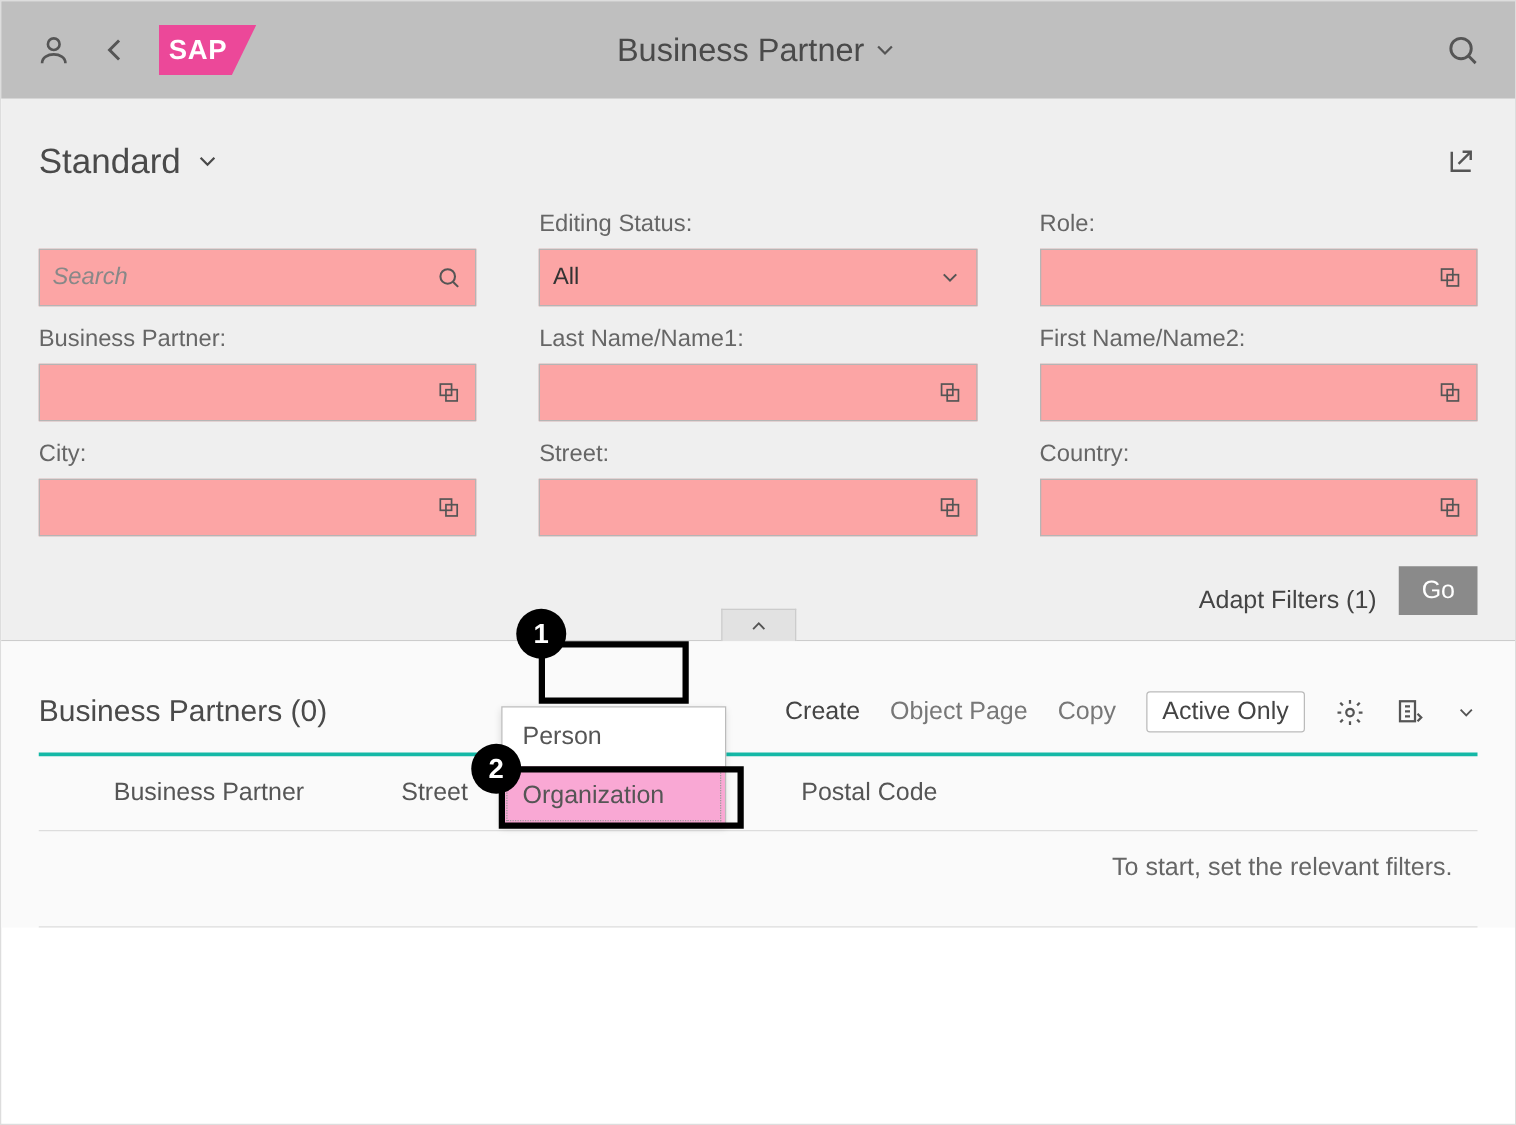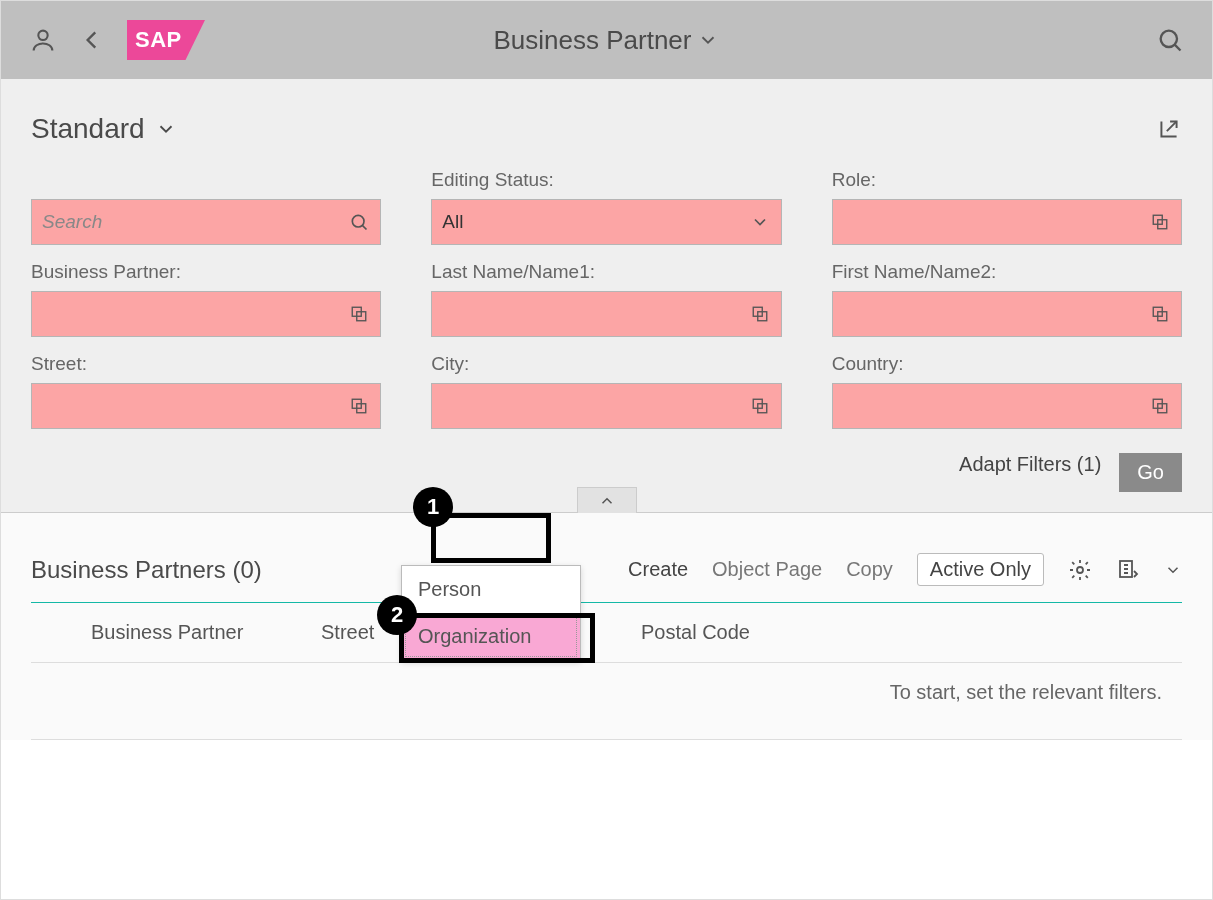--- a/index.html
+++ b/index.html
@@ -96,21 +96,21 @@
     font-size: 19px;
     color: #444;
     background: transparent;
     font-style: normal;
   }
   .input-wrap input::placeholder { font-style: italic; color: #888; }
   .input-icon { width: 22px; height: 22px; display:inline-flex; align-items:center; justify-content:center; color:#555; }
   .filter-actions {
     display: flex;
     justify-content: flex-end;
-    align-items: flex-start;
+    align-items: flex-end;
     gap: 18px;
     padding-bottom: 20px;
   }
   .adapt-link { font-size: 20px; color: #444; cursor: pointer; }
   .go-btn {
     background: #8a8a8a;
     color: #fff;
     font-size: 20px;
     padding: 8px 18px;
     border: none;
@@ -128,21 +128,21 @@
     display: flex; align-items: center; justify-content: center;
     cursor: pointer;
   }
   
   .table-section { padding: 40px 30px 0 30px; background: #fafafa; position: relative; }
   .table-toolbar {
     display: flex;
     align-items: center;
     gap: 24px;
     padding-bottom: 16px;
-    border-bottom: 1px solid #14b8a6;
+    border-bottom: 3px solid #14b8a6;
   }
   .table-title { font-size: 24px; color: #4a4a4a; flex-shrink: 0; }
   .toolbar-spacer { flex: 1; }
   .toolbar-btn { font-size: 20px; color: #777; cursor: pointer; }
   .toolbar-btn.emph { color: #444; }
   .active-only {
     border: 1px solid #bbb;
     border-radius: 3px;
     padding: 4px 12px;
     color: #444;
@@ -333,34 +333,34 @@
           <span class="input-icon">
             <svg width="18" height="18" viewBox="0 0 24 24" fill="none" stroke="#555" stroke-width="1.8">
                 <rect x="3" y="3" width="12" height="12"></rect>
                 <rect x="9" y="9" width="12" height="12"></rect>
               </svg>
           </span>
         </div>
       </div>
 
       <div class="filter-field">
+        <div class="filter-label">City:</div>
+        <div class="input-wrap">
+          <input value="" style="">
+          <span class="input-icon">
+            <svg width="18" height="18" viewBox="0 0 24 24" fill="none" stroke="#555" stroke-width="1.8">
+                <rect x="3" y="3" width="12" height="12"></rect>
+                <rect x="9" y="9" width="12" height="12"></rect>
+              </svg>
+          </span>
+        </div>
+      </div>
+
+      <div class="filter-field">
         <div class="filter-label">Street:</div>
-        <div class="input-wrap">
-          <input value="" style="">
-          <span class="input-icon">
-            <svg width="18" height="18" viewBox="0 0 24 24" fill="none" stroke="#555" stroke-width="1.8">
-                <rect x="3" y="3" width="12" height="12"></rect>
-                <rect x="9" y="9" width="12" height="12"></rect>
-              </svg>
-          </span>
-        </div>
-      </div>
-
-      <div class="filter-field">
-        <div class="filter-label">City:</div>
         <div class="input-wrap">
           <input value="" style="">
           <span class="input-icon">
             <svg width="18" height="18" viewBox="0 0 24 24" fill="none" stroke="#555" stroke-width="1.8">
                 <rect x="3" y="3" width="12" height="12"></rect>
                 <rect x="9" y="9" width="12" height="12"></rect>
               </svg>
           </span>
         </div>
       </div>

